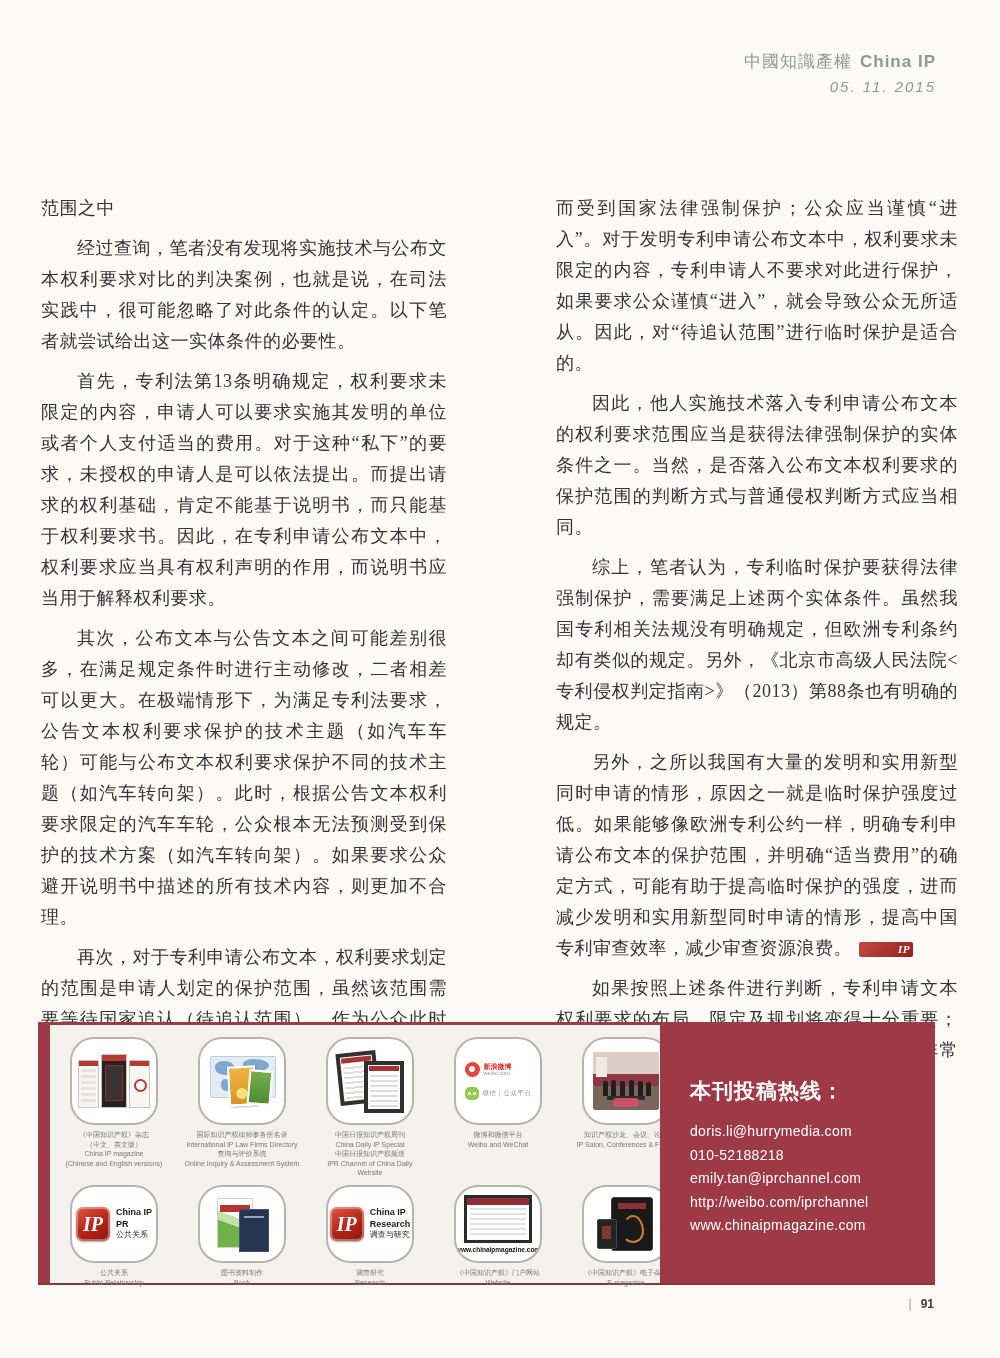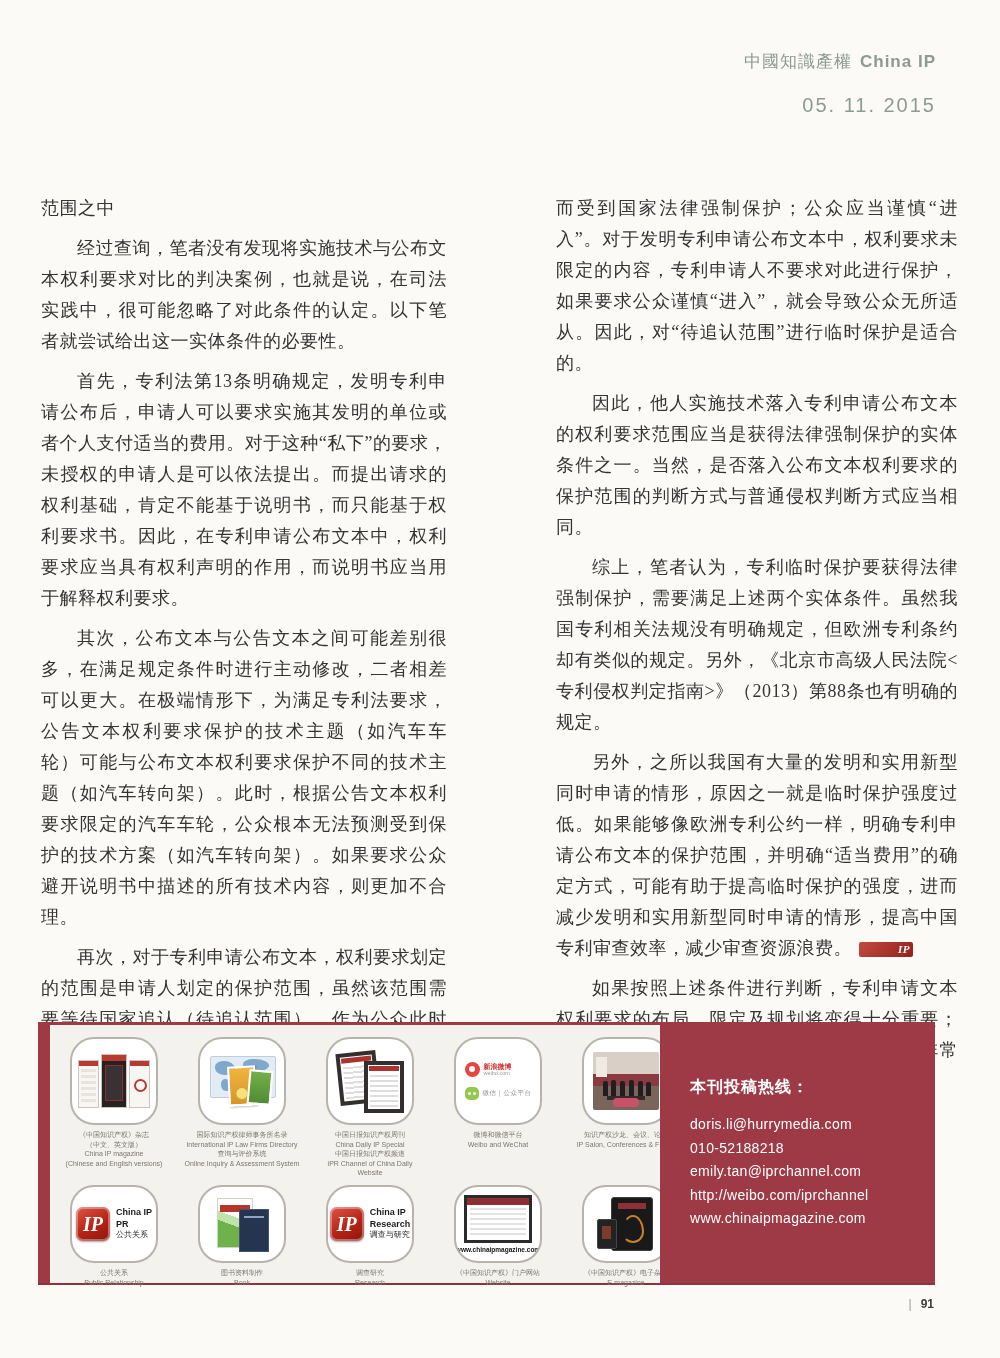--- a/index.html
+++ b/index.html
@@ -2,21 +2,21 @@
 <html><head>
 <meta charset="utf-8">
 <style>
   html,body{margin:0;padding:0;background:#e9e7e2;}
   .page{position:relative;width:1000px;height:1358px;margin:0 auto;background:#fbfaf7;overflow:hidden;
         font-family:"Liberation Serif","DejaVu Serif",serif;color:#343434;}
   
   .header{position:absolute;top:50px;right:64px;text-align:right;color:#8e9a94;}
   .brand{font-size:17px;letter-spacing:1px;}
   .brand-en{font-family:"Liberation Sans","DejaVu Sans",sans-serif;font-weight:bold;margin-left:8px;}
-  .date{font-family:"Liberation Sans","DejaVu Sans",sans-serif;font-size:20px;letter-spacing:2px;margin-top:21px;}
+  .date{font-family:"Liberation Sans","DejaVu Sans",sans-serif;font-size:15px;letter-spacing:2px;margin-top:5px;font-style:italic;}
   
   .col{position:absolute;top:184px;font-size:18px;line-height:31px;text-align:justify;letter-spacing:.5px;}
   .col-left{left:32px;width:424px;}
   .col-right{left:547px;width:420px;}
   .col p{margin:9px;text-indent:2em;}
   .col p.cont{text-indent:0;}
   .ip-mark{display:inline-block;margin-left:7px;padding:0 3px;border-radius:2px;
            background:linear-gradient(135deg,#c24a41,#93201a);color:#fff;
            font-style:italic;font-weight:bold;font-size:11px;line-height:15px;transform:translateY(-1px);}
   
@@ -105,21 +105,21 @@
   .emag{position:relative;width:60px;height:56px;}
   .t1{position:absolute;right:3px;top:1px;width:40px;height:52px;background:#191919;border-radius:3px;border:1px solid #3d3d3d;}
   .t1::before{content:"";position:absolute;left:6px;top:5px;right:6px;height:6px;background:#8e2f36;}
   .t1::after{content:"";position:absolute;left:10px;top:17px;width:18px;height:24px;
        border:2px solid #c77f2a;border-left-color:transparent;border-radius:50% 50% 50% 50%/60% 60% 40% 40%;}
   .t2{position:absolute;left:1px;bottom:3px;width:18px;height:28px;background:#232325;border:1px solid #464646;border-radius:2px;}
   .t2::after{content:"";position:absolute;left:4px;top:6px;width:9px;height:13px;background:#7e3a2a;}
   
   .contact{position:absolute;right:0;top:0;bottom:0;width:275px;background:#9d3a45;color:#fff;
            font-family:"Liberation Sans","DejaVu Sans",sans-serif;}
-  .c-title{margin:52px 0 15px 30px;font-size:16px;font-weight:bold;letter-spacing:1px;}
+  .c-title{margin:52px 0 15px 30px;font-size:21px;font-weight:bold;letter-spacing:1px;}
   .c-line{margin-left:30px;font-size:14px;line-height:23.5px;letter-spacing:.3px;}
   
   .pagenum{position:absolute;top:1297px;right:66px;font-family:"Liberation Sans",sans-serif;
            font-size:12px;font-weight:bold;color:#3c3c3c;}
   .pagenum .bar{font-weight:normal;color:#9a9a9a;margin-right:9px;}
 </style>
 </head>
 <body>
 
 <div class="page">
@@ -127,21 +127,21 @@
   <div class="header">
     <div class="brand">
       <span>中國知識產權</span><span class="brand-en">China IP</span>
     </div>
     <div class="date">05. 11. 2015</div>
   </div>
 
   <div class="col col-left">
     <p class="cont">范围之中</p>
     <p>经过查询，笔者没有发现将实施技术与公布文本权利要求对比的判决案例，也就是说，在司法实践中，很可能忽略了对此条件的认定。以下笔者就尝试给出这一实体条件的必要性。</p>
-    <p>首先，专利法第13条明确规定，发明专利申请公布后，申请人可以要求实施其发明的单位或者个人支付适当的费用。对于这种“私下”的要求，未授权的申请人是可以依法提出。而提出请求的权利基础，肯定不能基于说明书，而只能基于权利要求书。因此，在专利申请公布文本中，权利要求应当具有权利声明的作用，而说明书应当用于解释权利要求。</p>
+    <p>首先，专利法第13条明确规定，权利要求未限定的内容，申请人可以要求实施其发明的单位或者个人支付适当的费用。对于这种“私下”的要求，未授权的申请人是可以依法提出。而提出请求的权利基础，肯定不能基于说明书，而只能基于权利要求书。因此，在专利申请公布文本中，权利要求应当具有权利声明的作用，而说明书应当用于解释权利要求。</p>
     <p>其次，公布文本与公告文本之间可能差别很多，在满足规定条件时进行主动修改，二者相差可以更大。在极端情形下，为满足专利法要求，公告文本权利要求保护的技术主题（如汽车车轮）可能与公布文本权利要求保护不同的技术主题（如汽车转向架）。此时，根据公告文本权利要求限定的汽车车轮，公众根本无法预测受到保护的技术方案（如汽车转向架）。如果要求公众避开说明书中描述的所有技术内容，则更加不合理。</p>
     <p>再次，对于专利申请公布文本，权利要求划定的范围是申请人划定的保护范围，虽然该范围需要等待国家追认（待追认范围）。作为公众此时应当此时知道，该“待追认范围”是有可能会被成功追认，进</p>
   </div>
 
   <div class="col col-right">
     <p class="cont">而受到国家法律强制保护；公众应当谨慎“进入”。对于发明专利申请公布文本中，权利要求未限定的内容，专利申请人不要求对此进行保护，如果要求公众谨慎“进入”，就会导致公众无所适从。因此，对“待追认范围”进行临时保护是适合的。</p>
     <p>因此，他人实施技术落入专利申请公布文本的权利要求范围应当是获得法律强制保护的实体条件之一。当然，是否落入公布文本权利要求的保护范围的判断方式与普通侵权判断方式应当相同。</p>
     <p>综上，笔者认为，专利临时保护要获得法律强制保护，需要满足上述两个实体条件。虽然我国专利相关法规没有明确规定，但欧洲专利条约却有类似的规定。另外，《北京市高级人民法院&lt;专利侵权判定指南&gt;》（2013）第88条也有明确的规定。</p>
     <p>
       <span>另外，之所以我国有大量的发明和实用新型同时申请的情形，原因之一就是临时保护强度过低。如果能够像欧洲专利公约一样，明确专利申请公布文本的保护范围，并明确“适当费用”的确定方式，可能有助于提高临时保护的强度，进而减少发明和实用新型同时申请的情形，提高中国专利审查效率，减少审查资源浪费。</span><span class="ip-mark">IP</span>

